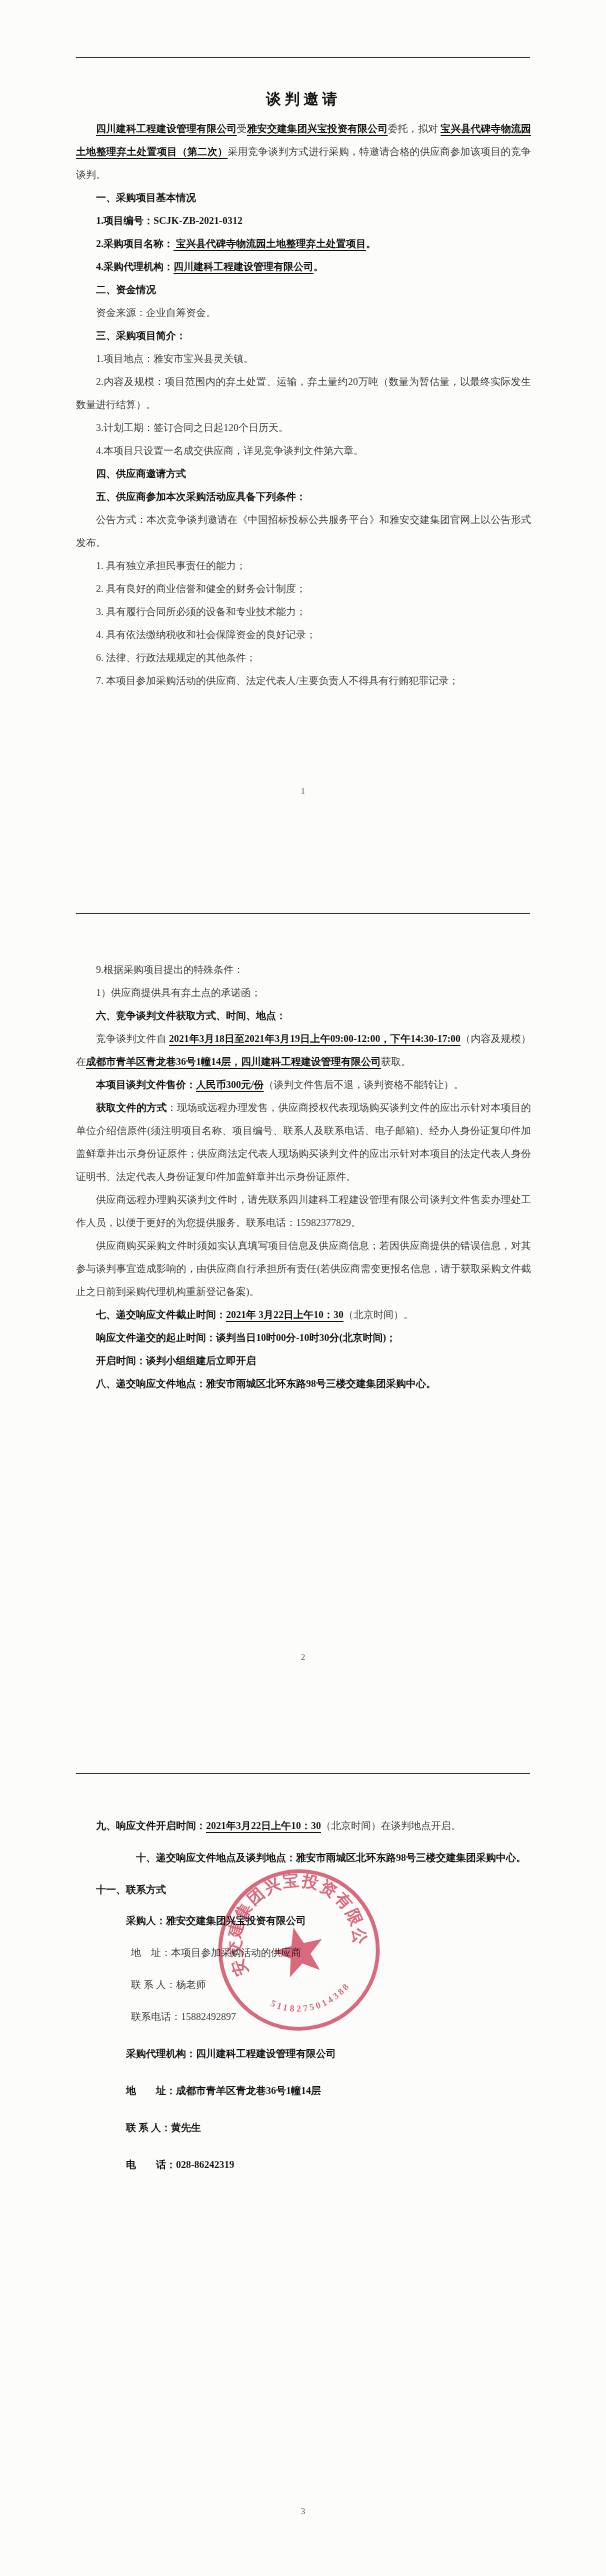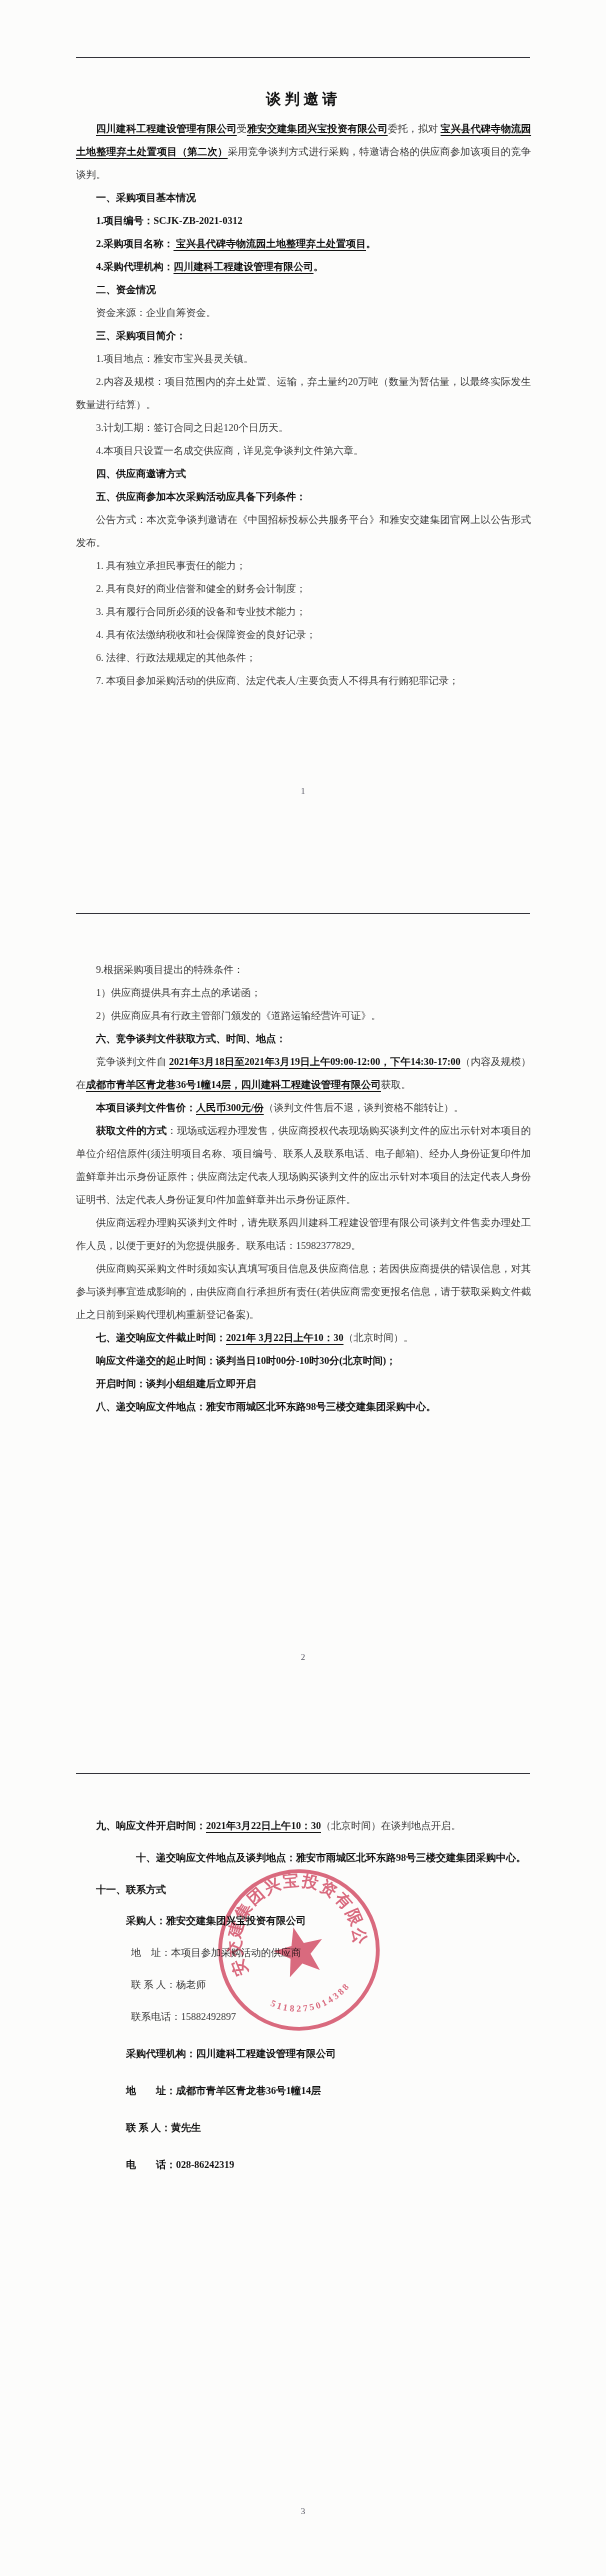--- a/index.html
+++ b/index.html
@@ -76,21 +76,20 @@
           <div class="para body"><span class="">6. 法律、行政法规规定的其他条件；</span></div>
           <div class="para body"><span class="">7. 本项目参加采购活动的供应商、法定代表人/主要负责人不得具有行贿犯罪记录；</span></div>
         </div>
         <div class="pagenum">1</div>
       </div>
       <div class="page page2">
         <div class="rule"></div>
         <div class="content">
           <div class="para body"><span class="">9.根据采购项目提出的特殊条件：</span></div>
           <div class="para body"><span class="">1）供应商提供具有弃土点的承诺函；</span></div>
-          <div class="para body"><span class="">2）供应商应具有行政主管部门颁发的《道路运输经营许可证》。</span></div>
           <div class="para heading"><span class="b ">六、竞争谈判文件获取方式、时间、地点：</span></div>
           <div class="para body"><span class="">竞争谈判文件自 </span><span class="b u">2021年3月18日至2021年3月19日上午09:00-12:00，下午14:30-17:00</span><span class="">（内容及规模）在</span><span class="b u">成都市青羊区青龙巷36号1幢14层，四川建科工程建设管理有限公司</span><span class="">获取。</span></div>
           <div class="para body"><span class="b ">本项目谈判文件售价：</span><span class="b u">人民币300元/份</span><span class="">（谈判文件售后不退，谈判资格不能转让）。</span></div>
           <div class="para body"><span class="b ">获取文件的方式</span><span class="">：现场或远程办理发售，供应商授权代表现场购买谈判文件的应出示针对本项目的单位介绍信原件(须注明项目名称、项目编号、联系人及联系电话、电子邮箱)、经办人身份证复印件加盖鲜章并出示身份证原件；供应商法定代表人现场购买谈判文件的应出示针对本项目的法定代表人身份证明书、法定代表人身份证复印件加盖鲜章并出示身份证原件。</span></div>
           <div class="para body"><span class="">供应商远程办理购买谈判文件时，请先联系四川建科工程建设管理有限公司谈判文件售卖办理处工作人员，以便于更好的为您提供服务。联系电话：15982377829。</span></div>
           <div class="para body"><span class="">供应商购买采购文件时须如实认真填写项目信息及供应商信息；若因供应商提供的错误信息，对其参与谈判事宜造成影响的，由供应商自行承担所有责任(若供应商需变更报名信息，请于获取采购文件截止之日前到采购代理机构重新登记备案)。</span></div>
           <div class="para body"><span class="b ">七、递交响应文件截止时间：</span><span class="b u">2021年 3月22日上午10：30</span><span class="">（北京时间）。</span></div>
           <div class="para body"><span class="b ">响应文件递交的起止时间：谈判当日10时00分-10时30分(北京时间)；</span></div>
           <div class="para body"><span class="b ">开启时间：谈判小组组建后立即开启</span></div>
           <div class="para body"><span class="b ">八、递交响应文件地点：雅安市雨城区北环东路98号三楼交建集团采购中心。</span></div>

